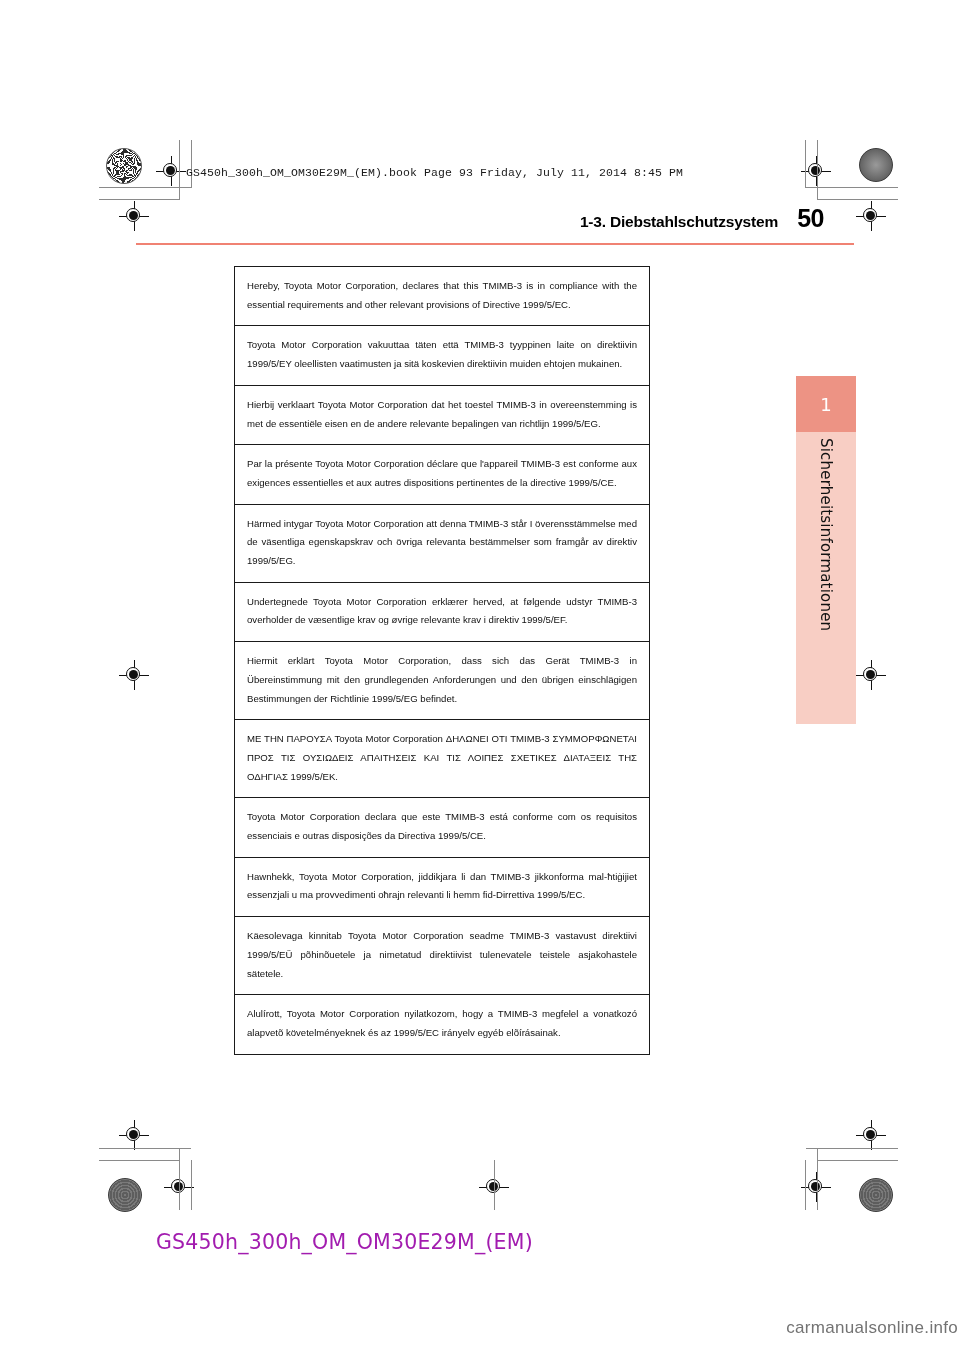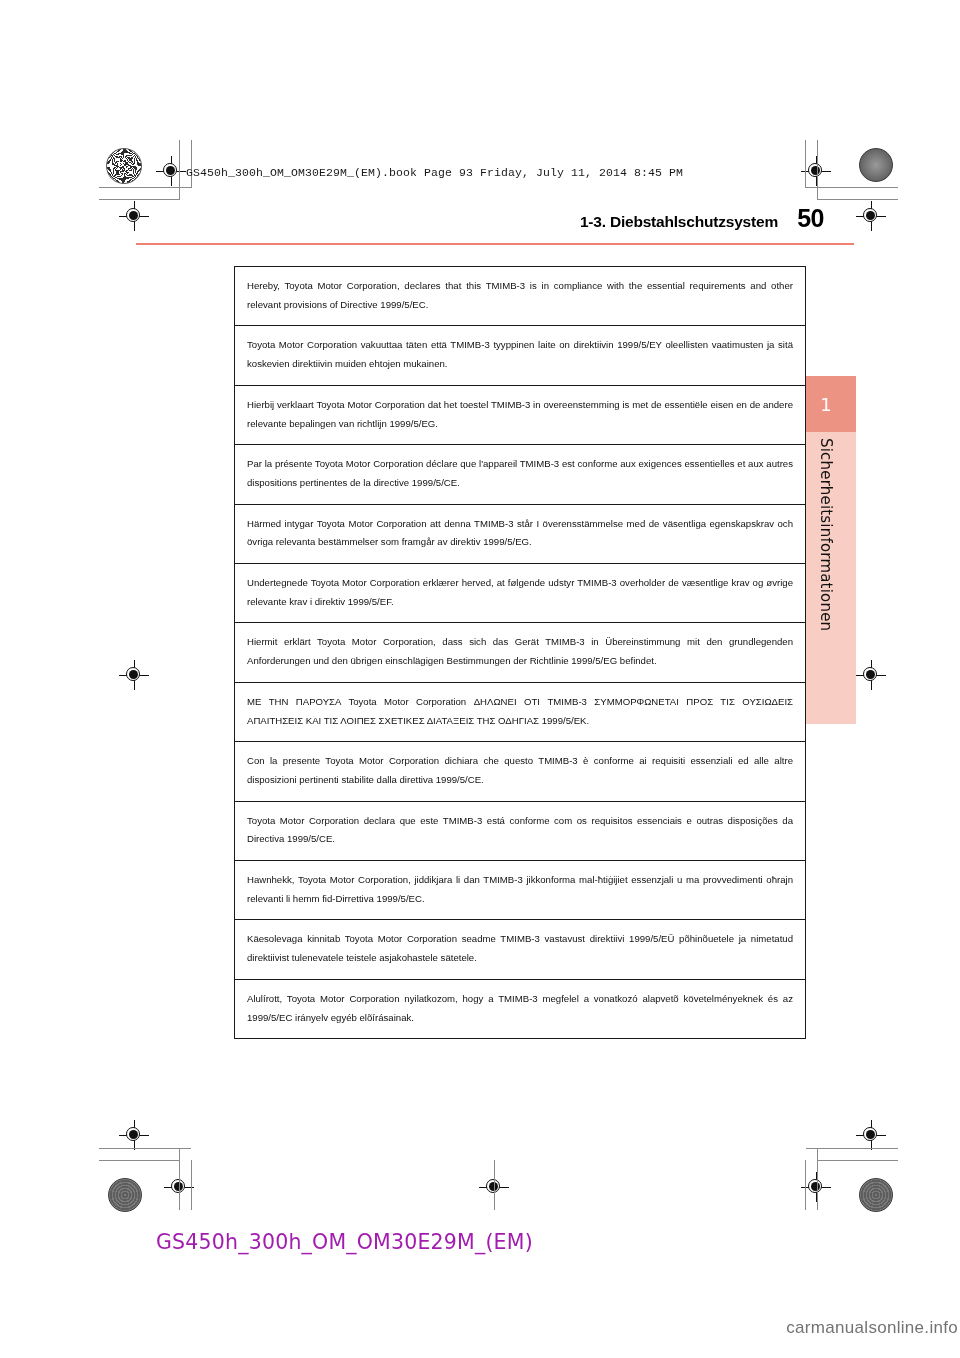--- a/index.html
+++ b/index.html
@@ -174,21 +174,21 @@
     letter-spacing: 0.2px;
     white-space: nowrap;
     font-family: "DejaVu Sans", sans-serif;
   }
 
   
   #decl-table {
     position: absolute;
     left: 218px;
     top: 266px;
-    width: 572px;
+    width: 416px;
     border: 1.2px solid #1a1a1a;
     border-bottom: none;
     box-sizing: border-box;
     background: #ffffff;
   }
   .decl-row {
     border-bottom: 1.2px solid #1a1a1a;
     padding: 10px 12px 11px 12px;
     box-sizing: border-box;
   }
@@ -355,23 +355,20 @@
     <div class="decl-row">
       <p>Undertegnede Toyota Motor Corporation erklærer herved, at følgende udstyr TMIMB-3 overholder de væsentlige krav og øvrige relevante krav i direktiv 1999/5/EF.</p>
     </div>
     <div class="decl-row">
       <p>Hiermit erklärt Toyota Motor Corporation, dass sich das Gerät TMIMB-3 in Übereinstimmung mit den grundlegenden Anforderungen und den übrigen einschlägigen Bestimmungen der Richtlinie 1999/5/EG befindet.</p>
     </div>
     <div class="decl-row">
       <p>ΜΕ ΤΗΝ ΠΑΡΟΥΣΑ Toyota Motor Corporation ΔΗΛΩΝΕΙ ΟΤΙ TMIMB-3 ΣΥΜΜΟΡΦΩΝΕΤΑΙ ΠΡΟΣ ΤΙΣ ΟΥΣΙΩΔΕΙΣ ΑΠΑΙΤΗΣΕΙΣ ΚΑΙ ΤΙΣ ΛΟΙΠΕΣ ΣΧΕΤΙΚΕΣ ΔΙΑΤΑΞΕΙΣ ΤΗΣ ΟΔΗΓΙΑΣ 1999/5/ΕΚ.</p>
     </div>
     <div class="decl-row">
-      <p>Con la presente Toyota Motor Corporation dichiara che questo TMIMB-3 è conforme ai requisiti essenziali ed alle altre disposizioni pertinenti stabilite dalla direttiva 1999/5/CE.</p>
-    </div>
-    <div class="decl-row">
       <p>Toyota Motor Corporation declara que este TMIMB-3 está conforme com os requisitos essenciais e outras disposições da Directiva 1999/5/CE.</p>
     </div>
     <div class="decl-row">
       <p>Hawnhekk, Toyota Motor Corporation, jiddikjara li dan TMIMB-3 jikkonforma mal-ħtiġijiet essenzjali u ma provvedimenti oħrajn relevanti li hemm fid-Dirrettiva 1999/5/EC.</p>
     </div>
     <div class="decl-row">
       <p>Käesolevaga kinnitab Toyota Motor Corporation seadme TMIMB-3 vastavust direktiivi 1999/5/EÜ põhinõuetele ja nimetatud direktiivist tulenevatele teistele asjakohastele sätetele.</p>
     </div>
     <div class="decl-row">
       <p>Alulírott, Toyota Motor Corporation nyilatkozom, hogy a TMIMB-3 megfelel a vonatkozó alapvetõ követelményeknek és az 1999/5/EC irányelv egyéb elõírásainak.</p>

